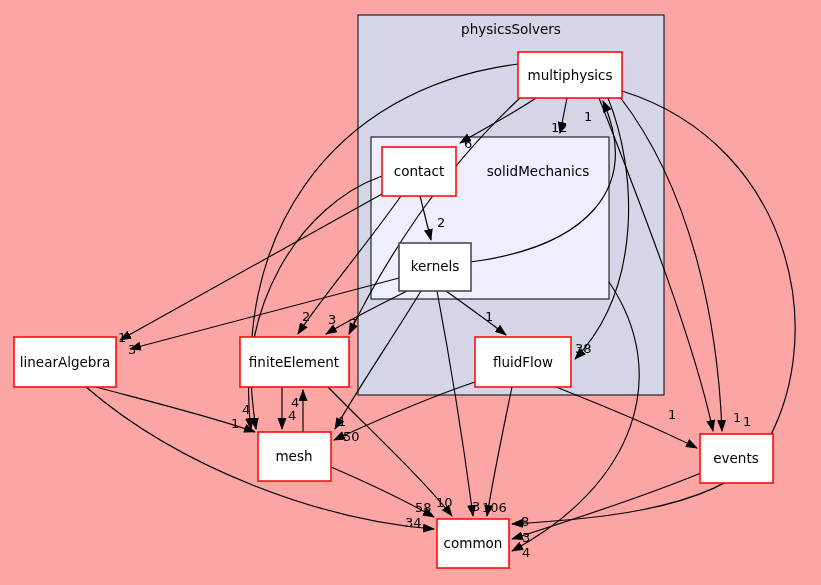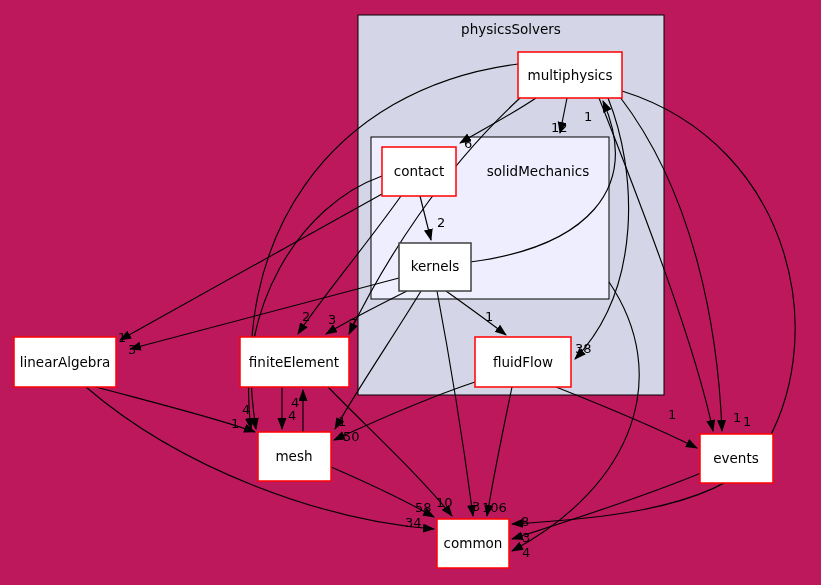--- a/index.html
+++ b/index.html
@@ -1,16 +1,16 @@
 <!DOCTYPE html>
 <html><head>
 <meta charset="utf-8">
 <style>
   html,body{margin:0;padding:0;background:#ffffff;}
-  .canvas{width:821px;height:585px;position:relative;background:#be185d;overflow:hidden;}
+  .canvas{width:821px;height:585px;position:relative;background:#fca5a5;overflow:hidden;}
   svg{display:block;}
   .node-label, .cluster-label, .edge-label{
     font-family:"DejaVu Sans","Liberation Sans",sans-serif;
     fill:#000000;
   }
   .node-label{font-size:13.5px;}
   .cluster-label{font-size:13.5px;}
   .edge-label{font-size:13px;}
   .edge{fill:none;stroke:#000000;stroke-width:1.15;}
   .node-rect{fill:#ffffff;stroke-width:1.5;}

